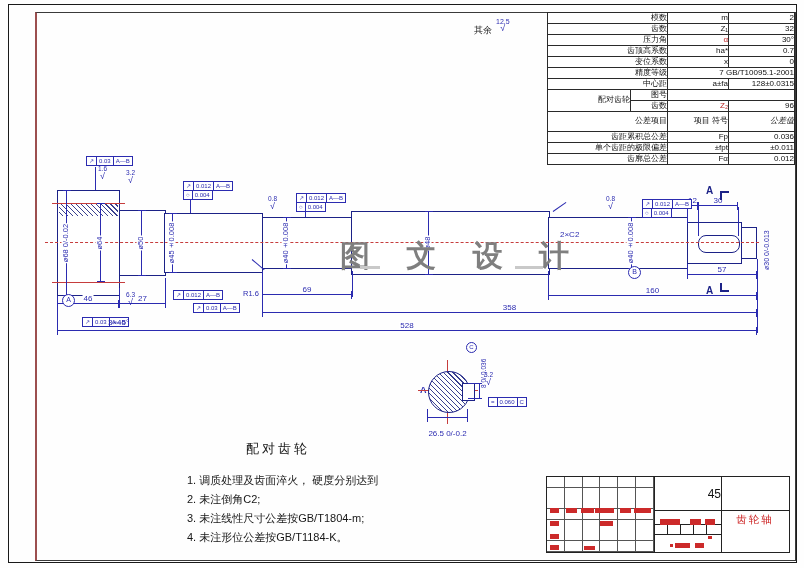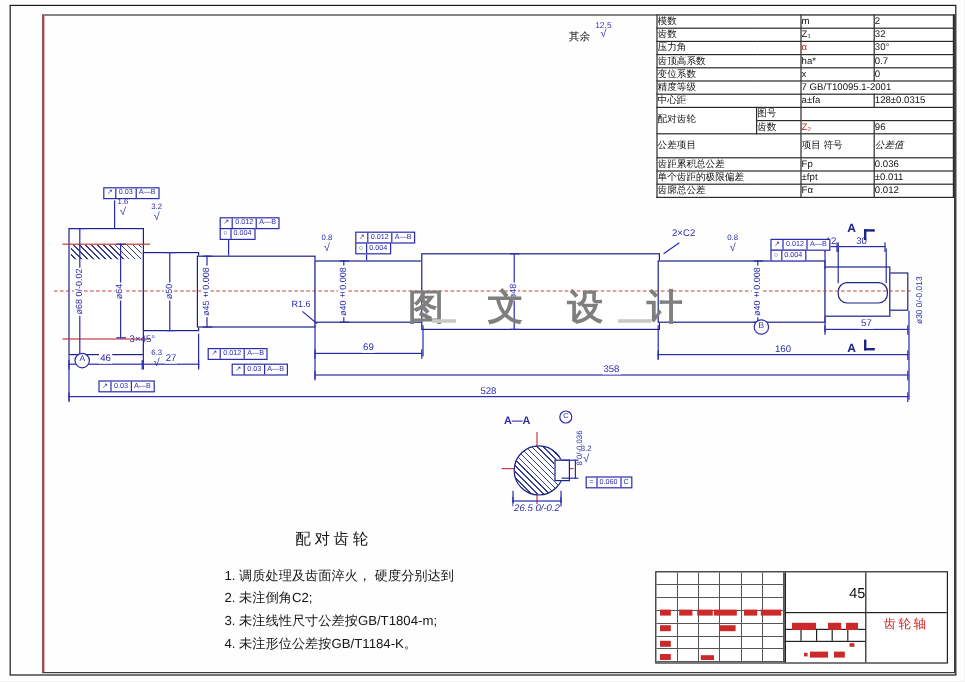--- a/index.html
+++ b/index.html
@@ -4,55 +4,55 @@
 <style>
   html,body{margin:0;padding:0;background:#e8e8e8;}
   .sheet{position:relative;width:804px;height:568px;background:#fefefe;font-family:"Liberation Sans",sans-serif;overflow:hidden;color:#111;}
   .outer{position:absolute;left:8px;top:4px;width:787px;height:557px;border:1px solid #1a1a1a;}
   .inner{position:absolute;left:35px;top:12px;width:758px;height:547px;border:1px solid #3a3a3a;border-left:2px solid #9c4f4f;}
   .title{position:absolute;left:44px;top:34px;font-size:27px;font-weight:bold;color:#c2414d;font-family:"Liberation Serif",serif;letter-spacing:1px;}
   .wm{position:absolute;left:340px;top:236px;font-size:30px;font-weight:bold;color:#7f7f7f;letter-spacing:14px;white-space:nowrap;}
   .wmbar{position:absolute;background:#c9c9c9;}
   
   .params{position:absolute;left:547px;top:12px;width:247px;border-collapse:collapse;table-layout:fixed;background:#fff;}
-  .params td{border:1px solid #2a2a2a;font-size:8px;text-align:left;padding:0;line-height:1.1;overflow:hidden;white-space:nowrap;color:#111;}
+  .params td{border:1px solid #2a2a2a;font-size:8px;text-align:right;padding:0;line-height:1.1;overflow:hidden;white-space:nowrap;color:#111;}
   .params .rd{color:#b22;}
   .params .it{font-style:italic;}
   
   .ln{position:absolute;background:#2b2bb0;}
   .redln{position:absolute;background:#c63d3d;}
   .cl{position:absolute;height:0;border-top:1px dashed #c63d3d;}
   .sec{position:absolute;border:1.5px solid #1c2287;background:#fff;box-sizing:border-box;}
   .hatch{position:absolute;background:repeating-linear-gradient(45deg,rgba(0,0,0,0) 0 2.5px,#39408f 2.5px 3.5px);}
   .slot{position:absolute;border:1px solid #1c2287;border-radius:8px;background:#fff;}
   .hdim{position:absolute;height:0;border-top:1px solid #2b2bb0;}
   .hdim::before,.hdim::after{content:"";position:absolute;top:-4px;width:1px;height:8px;background:#2b2bb0;}
   .hdim::before{left:0;}.hdim::after{right:0;}
   .hdim>span{position:absolute;left:50%;top:-9px;transform:translateX(-50%);font-size:8px;line-height:1;color:#2b2bb0;background:#fff;padding:0 1px;white-space:nowrap;}
-  .hdim.below>span{top:2px;font-style:italic;}
+  .hdim.below>span{top:12px;}
   .vdim{position:absolute;width:0;border-left:1px solid #2b2bb0;}
   .vdim::before,.vdim::after{content:"";position:absolute;left:-4px;width:8px;height:1px;background:#2b2bb0;}
   .vdim::before{top:0;}.vdim::after{bottom:0;}
   .vdim>span{position:absolute;top:50%;left:-5px;transform:translateY(-50%) rotate(180deg);writing-mode:vertical-rl;font-size:7.5px;line-height:1;color:#2b2bb0;background:#fff;padding:1px 0;white-space:nowrap;}
   .vlab{position:absolute;writing-mode:vertical-rl;transform:rotate(180deg);font-size:7px;color:#2b2bb0;line-height:1;white-space:nowrap;}
   .fcf{display:inline-flex;border:1px solid #2b2bb0;background:#fff;color:#2b2bb0;font-size:6px;line-height:1;}
   .fcf span{padding:1px 2px;border-left:1px solid #2b2bb0;white-space:nowrap;}
   .fcf span:first-child{border-left:0;}
   .fstack{position:absolute;display:flex;flex-direction:column;align-items:flex-start;}
   .fstack .fcf+.fcf{margin-top:-1px;}
   .fone{position:absolute;}
   .rough{position:absolute;display:flex;flex-direction:column;align-items:center;color:#2b2bb0;line-height:1;}
   .rough .rv{font-size:6.5px;}
   .rough .tick{font-size:9px;margin-top:-1px;}
   .datum{position:absolute;width:11px;height:11px;border:1px solid #2b2bb0;border-radius:50%;background:#fff;color:#2b2bb0;font-size:7px;line-height:10px;text-align:center;}
   .cutA{position:absolute;color:#1c2287;font-weight:bold;font-size:10px;line-height:1;}
   .cbr{position:absolute;width:7px;height:7px;}
   .cbr.t{border-top:2.5px solid #1c2287;border-left:2.5px solid #1c2287;}
   .cbr.b{border-bottom:2.5px solid #1c2287;border-left:2.5px solid #1c2287;}
-  .callout{position:absolute;color:#2b2bb0;font-size:8px;line-height:1;white-space:nowrap;}
+  .callout{position:absolute;color:#2b2bb0;font-size:8px;line-height:1;white-space:nowrap;margin-top:40px;}
   .leader{position:absolute;width:16px;height:0;border-top:1px solid #2b2bb0;transform-origin:left center;}
   .aacircle{position:absolute;left:428px;top:371px;width:40px;height:40px;border:1.5px solid #1c2287;border-radius:50%;background:repeating-linear-gradient(45deg,#fff 0 2.5px,#39408f 2.5px 3.5px);}
   .notch{position:absolute;left:462px;top:383px;width:11px;height:16px;background:#fff;border:1px solid #1c2287;}
   .surf{position:absolute;left:474px;top:26px;font-size:9px;color:#161616;line-height:1;}
   .tech-title{position:absolute;left:246px;top:440px;font-size:13px;letter-spacing:3px;color:#161616;}
   .tech{position:absolute;left:187px;top:471px;font-size:11px;line-height:19px;color:#161616;}
   
   .tb{position:absolute;left:546px;top:476px;width:242px;height:75px;border:1px solid #222;background:#fff;}
   .tbgrid{position:absolute;left:0;top:0;width:107px;height:75px;
      background-image:repeating-linear-gradient(to bottom,rgba(0,0,0,0) 0 9.9px,#555 9.9px 10.7px),

